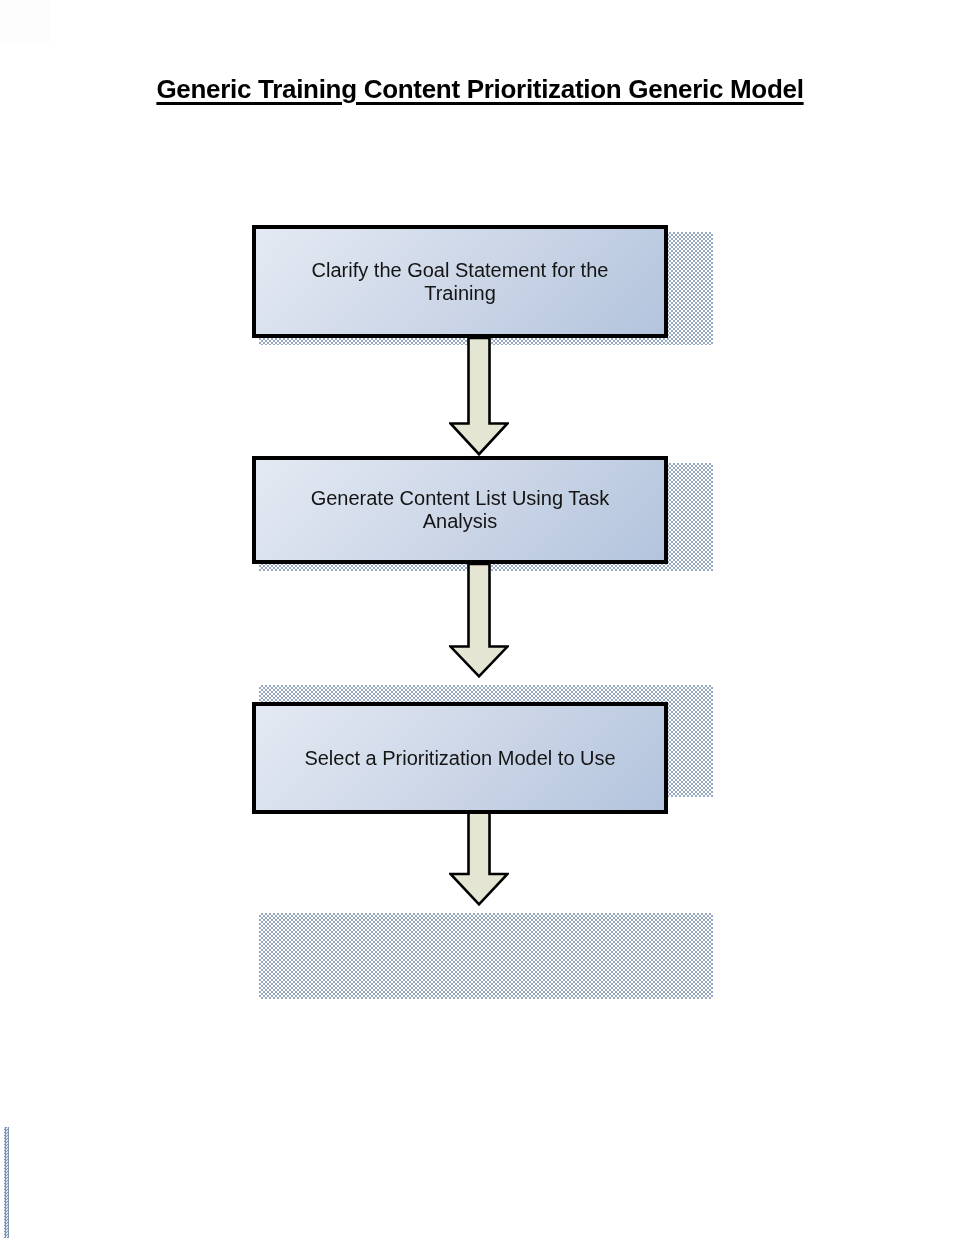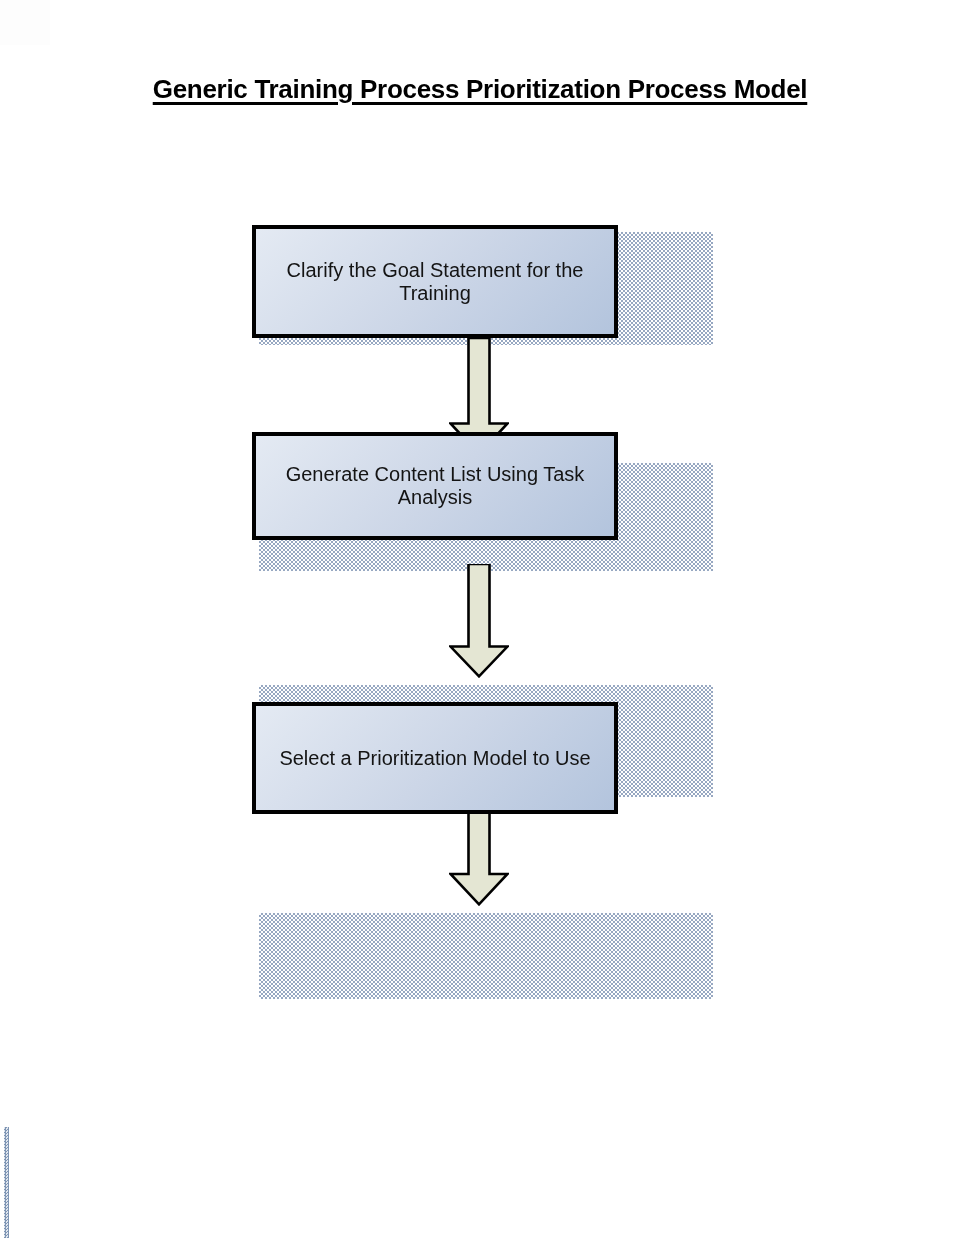--- a/index.html
+++ b/index.html
@@ -44,35 +44,35 @@
     left: 259px;
     width: 454px;
   }
   .sh1 { top: 232px; height: 113px; }
   .sh2 { top: 463px; height: 108px; }
   .sh3 { top: 685px; height: 112px; }
   .sh4 { top: 913px; height: 86px; }
   .flowbox {
     position: absolute;
     left: 252px;
-    width: 366px;
+    width: 416px;
     box-sizing: border-box;
     border: 4px solid #000000;
     background: linear-gradient(135deg, #e4eaf3 0%, #ccd6e7 52%, #b3c4dd 100%);
     display: flex;
     align-items: center;
     justify-content: center;
     text-align: center;
     font-size: 20px;
     color: #141414;
-    padding: 0 15px;
+    padding: 0 27px;
     z-index: 3;
   }
   .b1 { top: 225px; height: 113px; }
-  .b2 { top: 432px; height: 108px; }
+  .b2 { top: 456px; height: 108px; }
   .b3 { top: 678px; height: 112px; margin-top: 24px; }
   .b4 { top: 906px; height: 86px; }
   .arrow {
     position: absolute;
     left: 449px;
     width: 60px;
     z-index: 2;
   }
   .a1 { top: 338px; height: 118px; }
   .a2 { top: 564px; height: 114px; }
@@ -86,21 +86,21 @@
     background-size: 3px 3px;
   }
 </style>
 </head>
 <body>
 
 <div class="canvas">
 
   <div class="corner-square"></div>
 
-  <h1 class="title">Generic Training Process Prioritization Process Model</h1>
+  <h1 class="title">Generic Training Content Prioritization Generic Model</h1>
 
   <div class="shadow sh1 dither"></div>
   <div class="shadow sh2 dither"></div>
   <div class="shadow sh3 dither"></div>
   <div class="shadow sh4 dither"></div>
 
   <svg class="arrow a1" viewBox="0 0 60 116" preserveAspectRatio="none">
     <polygon points="19.5,0 19.5,84 1.5,84 30,114.3 58.5,84 40.5,84 40.5,0" fill="#e4e6d3" stroke="#000000" stroke-width="2.6" stroke-linejoin="miter"></polygon>
   </svg>
   <svg class="arrow a2" viewBox="0 0 60 116" preserveAspectRatio="none">

